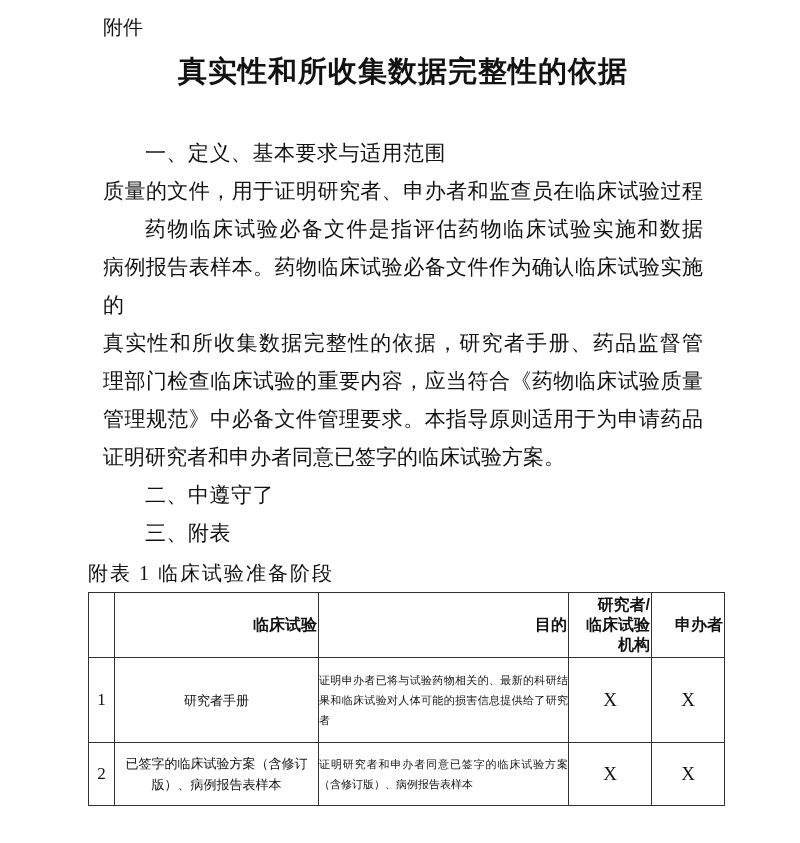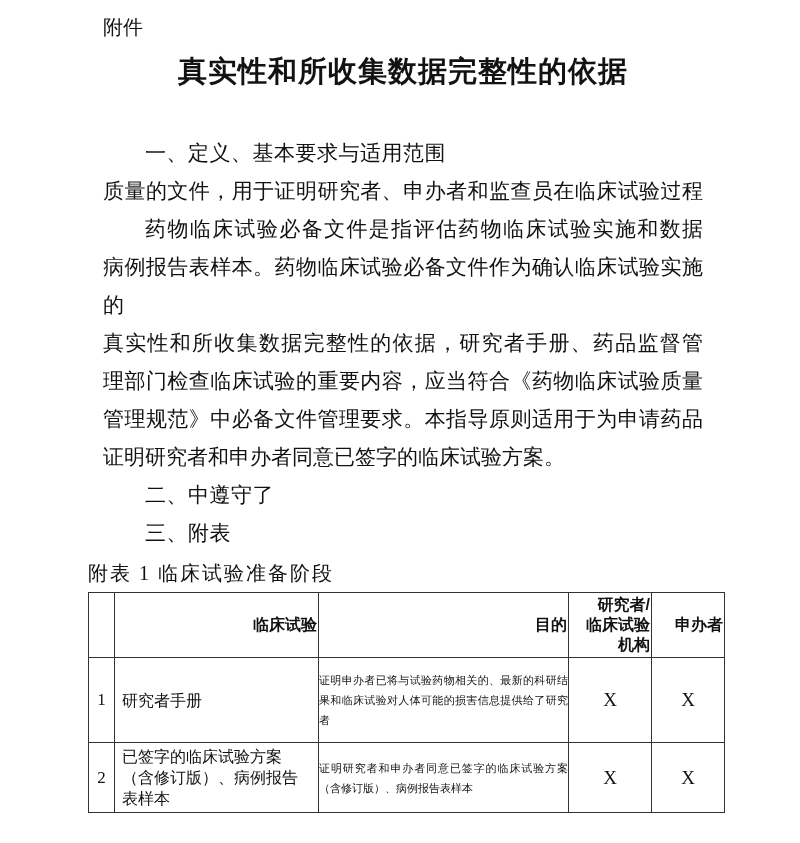--- a/index.html
+++ b/index.html
@@ -42,21 +42,21 @@
   thead tr { height:65px; }
   th {
     font-family:"Liberation Sans", sans-serif;
     font-weight:700; font-size:16px; line-height:20px;
     padding:2px 1px; text-align:right; vertical-align:middle;
   }
   .th-inv { white-space:pre-line; }
   tbody tr.r1 { height:85px; }
   tbody tr.r2 { height:63px; }
   .cell-idx { font-size:17px; text-align:center; vertical-align:middle; padding:0 2px; }
-  .cell-doc { font-size:16px; line-height:21px; text-align:left; vertical-align:middle; padding:3px 7px; }
+  .cell-doc { font-size:13px; line-height:21px; text-align:center; vertical-align:middle; padding:3px 7px; }
   .cell-purpose { font-size:11px; line-height:20px; text-align:justify; vertical-align:middle; padding:2px 0; }
   .cell-x { font-size:19px; text-align:center; vertical-align:middle; }
 </style>
 </head>
 <body>
 
 <div class="page">
 
   <div class="attach">附件</div>
 

